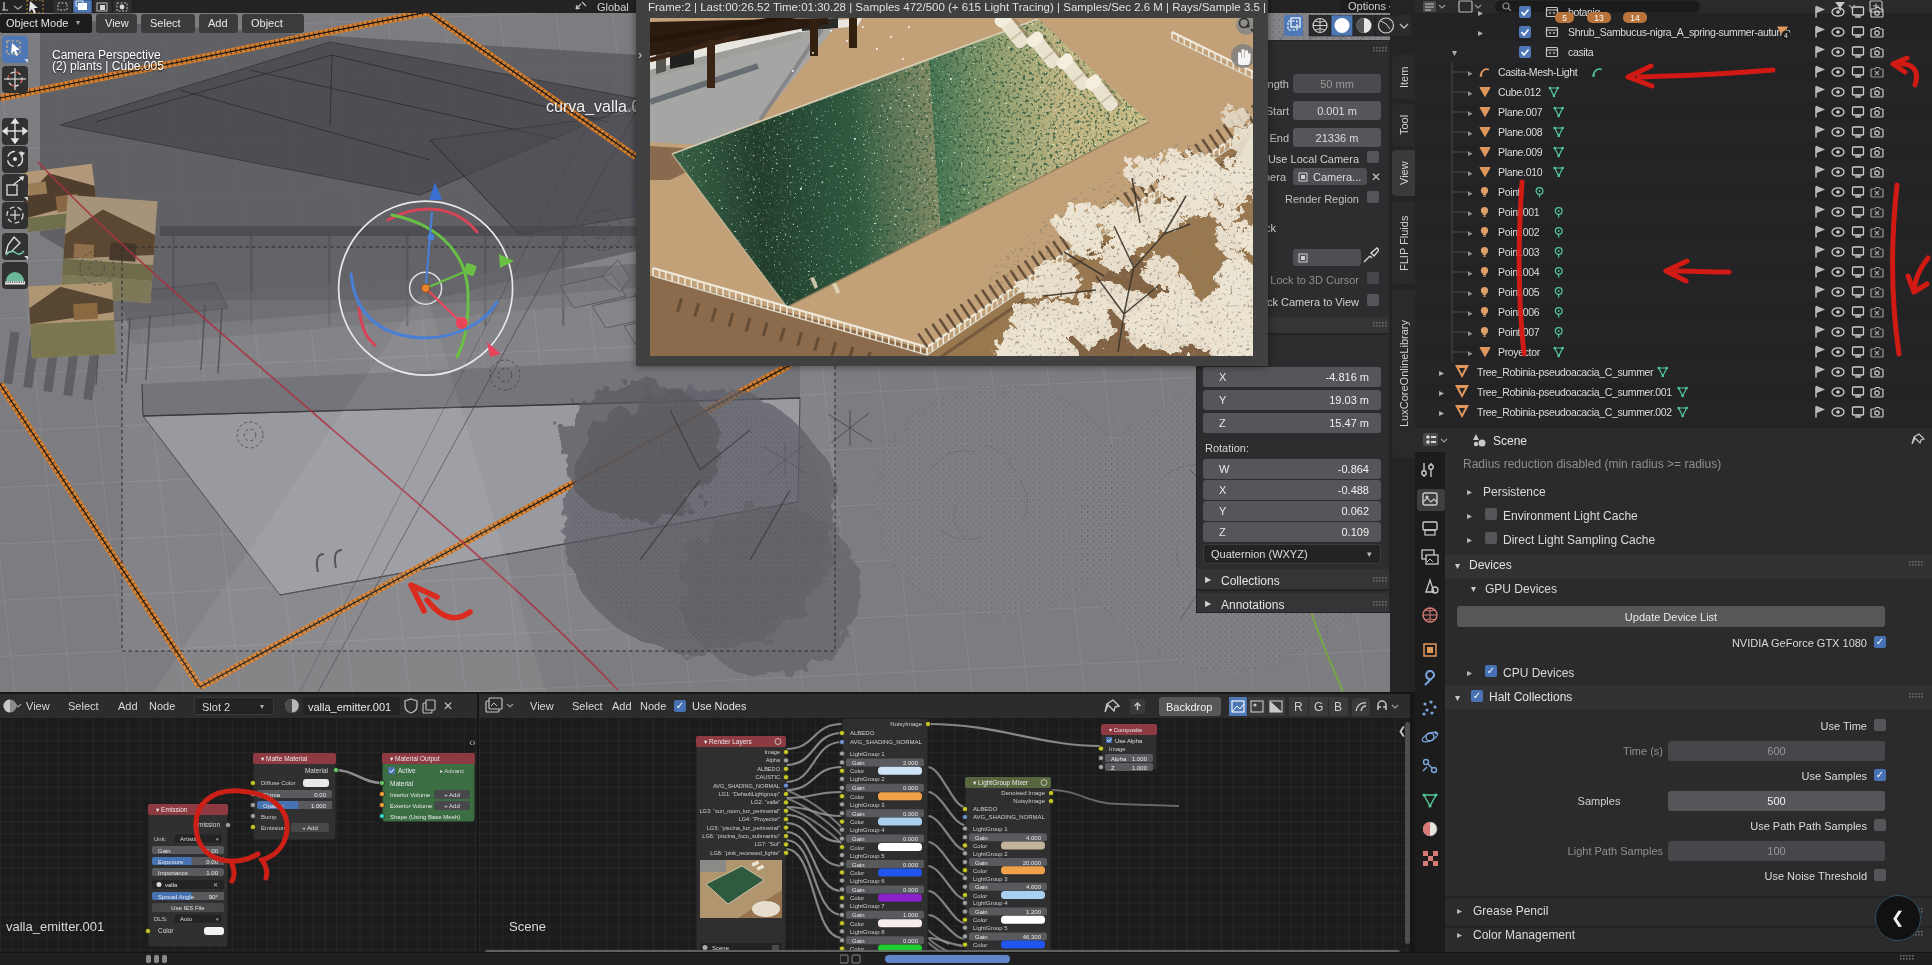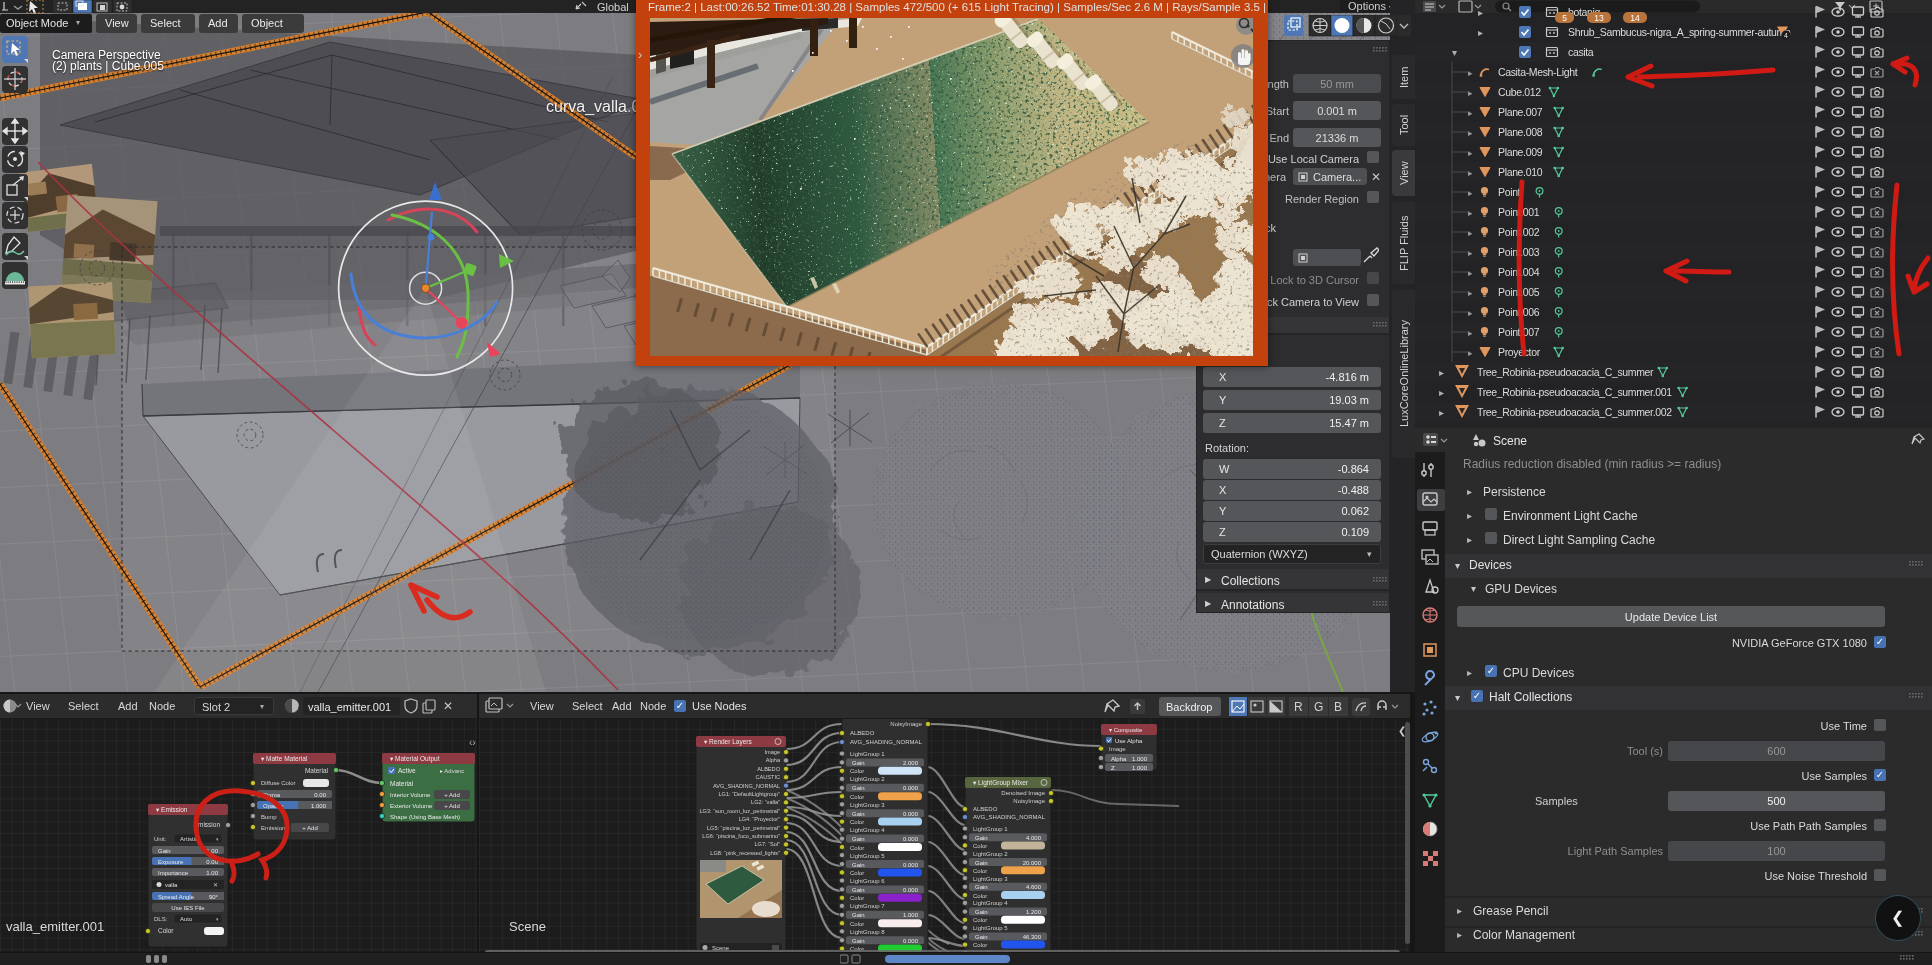--- a/index.html
+++ b/index.html
@@ -464,21 +464,21 @@
     <circle cx="58" cy="10.5" r="7.5" fill="#ffffff"></circle>
     <rect x="69" y="0" width="22" height="21" fill="#2b2b2c" stroke="#1d1d1d" stroke-width="0.6"></rect>
     <circle cx="80" cy="10.5" r="7.5" fill="#e8e8e8"></circle>
     <path d="M80,3 a7.5,7.5 0 0 0 0,15 z" fill="#555"></path>
     <rect x="91" y="0" width="22" height="21" fill="#2b2b2c" stroke="#1d1d1d" stroke-width="0.6"></rect>
     <circle cx="102" cy="10.5" r="7.5" fill="none" stroke="#cfcfcf" stroke-width="1.2"></circle>
     <path d="M97,6 q6,2 9,8" stroke="#cfcfcf" stroke-width="1" fill="none"></path>
     <rect x="113" y="0" width="14" height="21" fill="#2b2b2c"></rect>
     <path d="M116,9 l4,4 4,-4" stroke="#bbb" stroke-width="1.4" fill="none"></path>
   </svg>
-<div class="abs" style="left:636px;top:0;width:632px;height:366px;background:#c2410c;box-shadow:0 0 8px rgba(0,0,0,0.5)">
+<div class="abs" style="left:636px;top:0;width:632px;height:366px;background:#404040;box-shadow:0 0 8px rgba(0,0,0,0.5)">
     <div class="txt" style="left:12px;top:2px;font-size:11.5px;color:#e0e0e0">Frame:2 | Last:00:26.52 Time:01:30.28 | Samples 472/500 (+ 615 Light Tracing) | Samples/Sec 2.6 M | Rays/Sample 3.5 |</div>
     <div class="txt" style="left:2px;top:48px;font-size:13px;color:#c8c8c8">›</div>
     <div class="abs" style="left:14px;top:18px;width:603px;height:338px;overflow:hidden"><svg width="611" height="338" viewBox="0 0 611 338">
         <defs>
           <linearGradient id="wat" x1="22" y1="136" x2="499" y2="104" gradientUnits="userSpaceOnUse">
             <stop offset="0" stop-color="#3a6348"></stop>
             <stop offset="0.18" stop-color="#223c2a"></stop>
             <stop offset="0.38" stop-color="#2f5a40"></stop>
             <stop offset="0.55" stop-color="#47765380"></stop>
             <stop offset="0.55" stop-color="#477653"></stop>
@@ -1332,26 +1332,26 @@
       <rect x="9" y="0" width="1.6" height="1.6" fill="#6a6a6e"></rect>
       <rect x="12" y="0" width="1.6" height="1.6" fill="#6a6a6e"></rect>
       <rect x="0" y="3" width="1.6" height="1.6" fill="#6a6a6e"></rect>
       <rect x="3" y="3" width="1.6" height="1.6" fill="#6a6a6e"></rect>
       <rect x="6" y="3" width="1.6" height="1.6" fill="#6a6a6e"></rect>
       <rect x="9" y="3" width="1.6" height="1.6" fill="#6a6a6e"></rect>
       <rect x="12" y="3" width="1.6" height="1.6" fill="#6a6a6e"></rect>
     </svg>
     <div class="txt" style="left:240px;top:293px;width:212px;text-align:right;color:#dadada">Use Time</div>
     <div class="chk" style="left:459px;top:291px"></div>
-    <div class="txt" style="left:120px;top:318px;width:128px;text-align:right;color:#8f8f8f">Tool (s)</div>
+    <div class="txt" style="left:120px;top:318px;width:128px;text-align:right;color:#8f8f8f">Time (s)</div>
     <div class="fld" style="left:253px;top:313px;width:217px;height:20px;background:#46474a"></div>
     <div class="txt" style="left:253px;top:318px;width:217px;text-align:center;color:#969696">600</div>
     <div class="txt" style="left:240px;top:343px;width:212px;text-align:right;color:#dadada">Use Samples</div>
     <div class="chkon" style="left:459px;top:341px">✓</div>
-    <div class="txt" style="left:120px;top:368px;width:128px;text-align:left;color:#cfcfcf">Samples</div>
+    <div class="txt" style="left:120px;top:368px;width:128px;text-align:center;color:#cfcfcf">Samples</div>
     <div class="fld" style="left:253px;top:363px;width:217px;height:20px"></div>
     <div class="txt" style="left:253px;top:368px;width:217px;text-align:center;color:#f0f0f0">500</div>
     <div class="txt" style="left:240px;top:393px;width:212px;text-align:right;color:#dadada">Use Path Path Samples</div>
     <div class="chk" style="left:459px;top:391px"></div>
     <div class="txt" style="left:120px;top:418px;width:128px;text-align:right;color:#8f8f8f">Light Path Samples</div>
     <div class="fld" style="left:253px;top:413px;width:217px;height:20px;background:#46474a"></div>
     <div class="txt" style="left:253px;top:418px;width:217px;text-align:center;color:#969696">100</div>
     <div class="txt" style="left:240px;top:443px;width:212px;text-align:right;color:#dadada">Use Noise Threshold</div>
     <div class="chk" style="left:459px;top:441px"></div>
     <div class="abs" style="left:30px;top:468px;width:487px;height:2px;background:#242425"></div>

